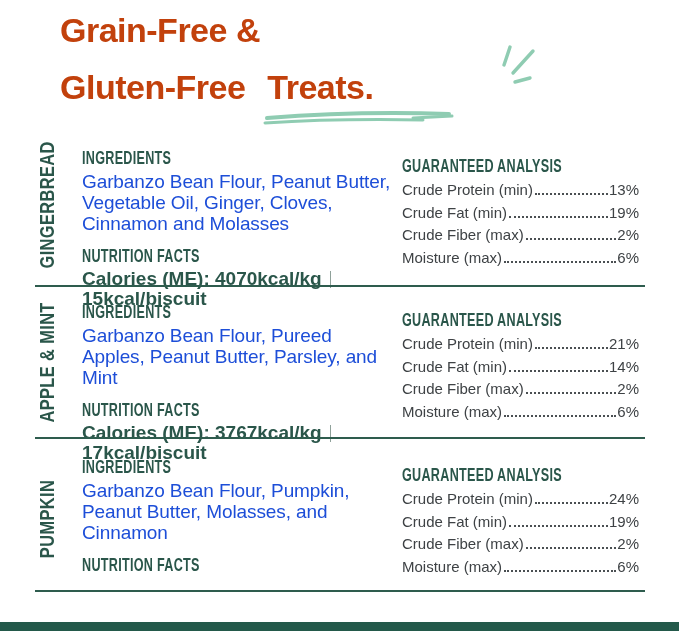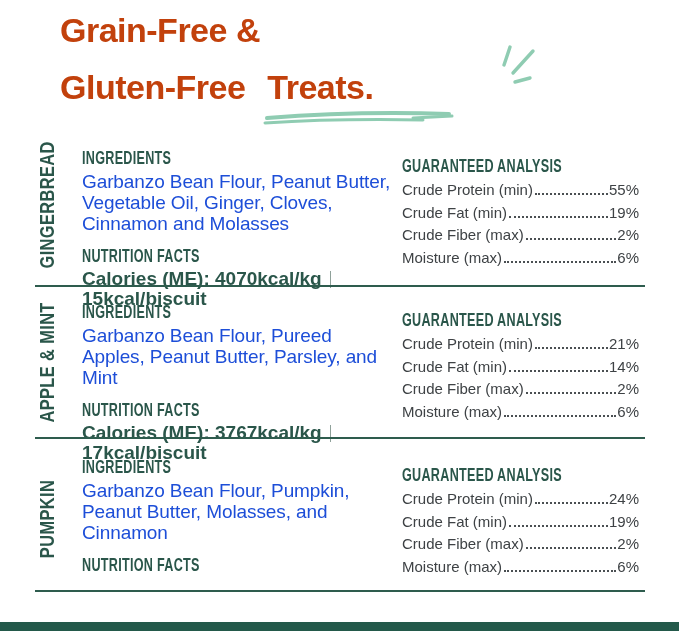--- a/index.html
+++ b/index.html
@@ -70,21 +70,21 @@
       <h3 class="sec-heading">INGREDIENTS</h3>
       <p class="ingredients">Garbanzo Bean Flour, Peanut Butter, Vegetable Oil, Ginger, Cloves, Cinnamon and Molasses</p>
       <h3 class="sec-heading">NUTRITION FACTS</h3>
       <p class="calories"><span>Calories (ME): </span><span>4070kcal/kg</span><span class="vbar"></span><span>15kcal/biscuit</span></p>
     </div>
     <div class="col-right">
       <h3 class="sec-heading">GUARANTEED ANALYSIS</h3>
       <div class="ga-row">
         <span class="ga-label">Crude Protein (min)</span>
         <span class="leader"></span>
-        <span class="ga-value">55%</span>
+        <span class="ga-value">13%</span>
       </div>
       <div class="ga-row">
         <span class="ga-label">Crude Fat (min)</span>
         <span class="leader"></span>
         <span class="ga-value">19%</span>
       </div>
       <div class="ga-row">
         <span class="ga-label">Crude Fiber (max)</span>
         <span class="leader"></span>
         <span class="ga-value">2%</span>

